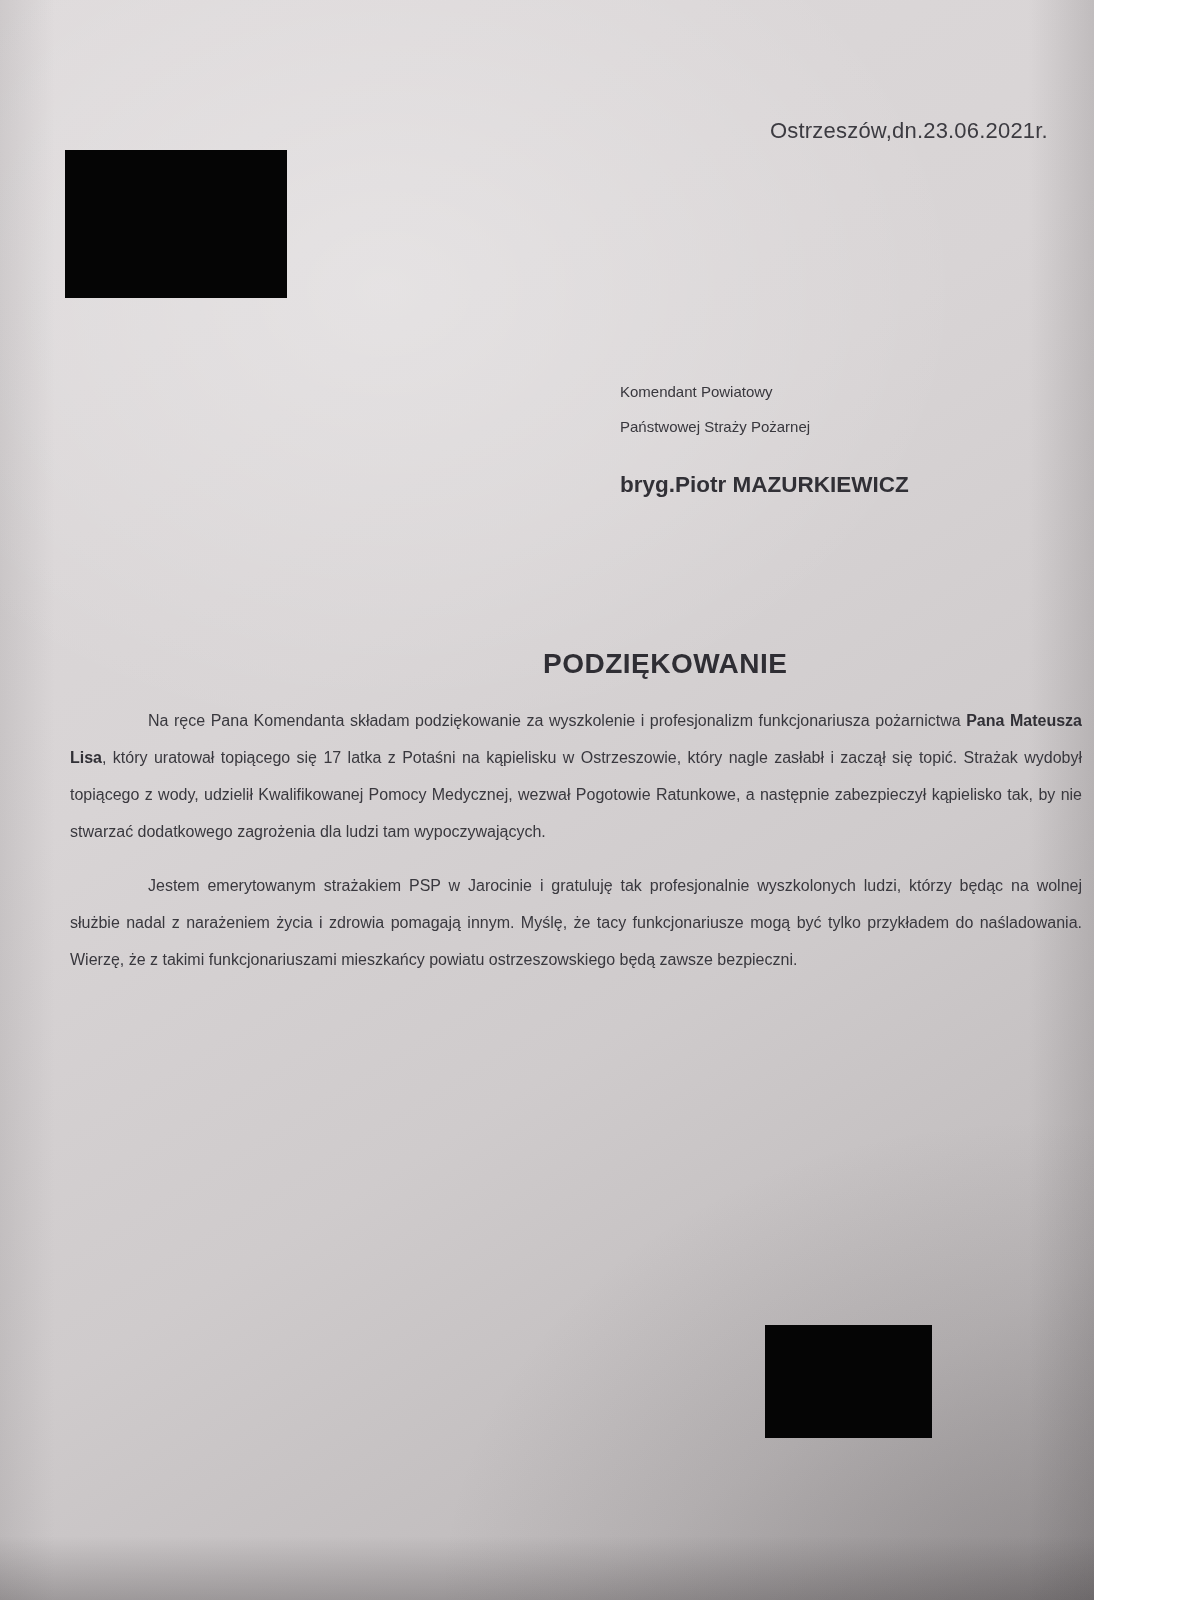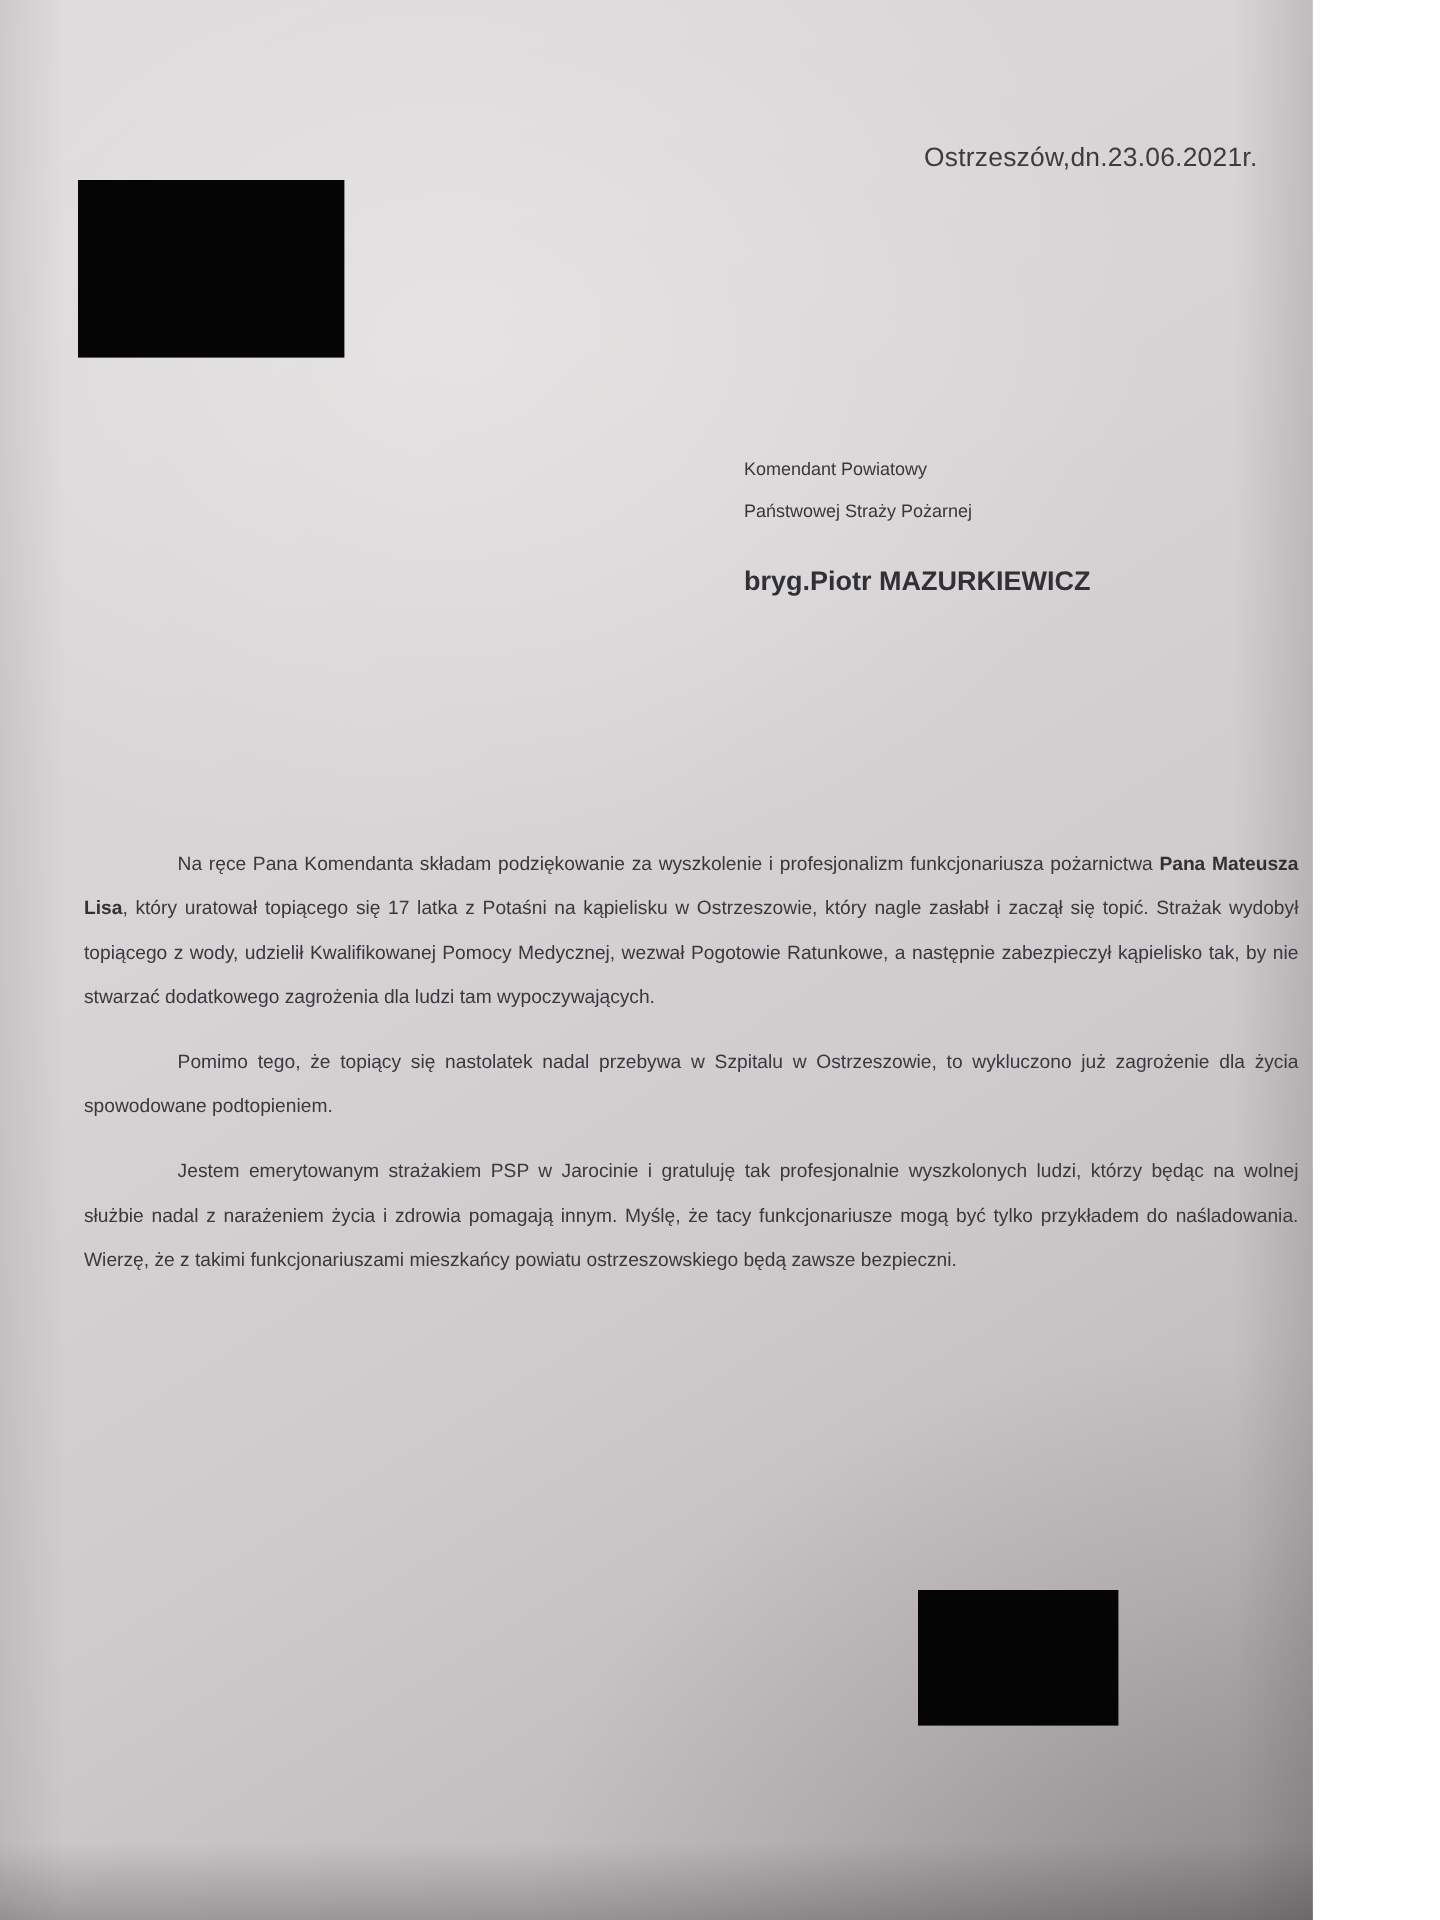--- a/index.html
+++ b/index.html
@@ -119,23 +119,23 @@
 
   <div class="redaction-top"></div>
 
   <div class="recipient">
     <div>Komendant Powiatowy</div>
     <div>Państwowej Straży Pożarnej</div>
   </div>
 
   <div class="recipient-name">bryg.Piotr MAZURKIEWICZ</div>
 
+  <div class="letter-title">PODZIĘKOWANIE</div>
 
   <div class="body-text">
     <p><span>Na ręce Pana Komendanta składam podziękowanie za wyszkolenie i profesjonalizm funkcjonariusza pożarnictwa </span><span class="bold-name">Pana Mateusza Lisa</span><span>, który uratował topiącego się 17 latka z Potaśni na kąpielisku w Ostrzeszowie, który nagle zasłabł i zaczął się topić. Strażak wydobył topiącego z wody, udzielił Kwalifikowanej Pomocy Medycznej, wezwał Pogotowie Ratunkowe, a następnie zabezpieczył kąpielisko tak,  by nie stwarzać dodatkowego zagrożenia dla ludzi tam wypoczywających.</span></p>
-    <p>Pomimo tego, że topiący się nastolatek nadal przebywa w Szpitalu w Ostrzeszowie, to wykluczono już zagrożenie dla życia spowodowane podtopieniem.</p>
     <p>Jestem emerytowanym strażakiem PSP w Jarocinie i gratuluję tak profesjonalnie wyszkolonych ludzi, którzy  będąc na wolnej służbie nadal  z narażeniem życia  i zdrowia pomagają innym.  Myślę, że tacy funkcjonariusze mogą być tylko przykładem do naśladowania. Wierzę, że z takimi funkcjonariuszami mieszkańcy powiatu ostrzeszowskiego będą zawsze bezpieczni.</p>
   </div>
 
 
   <div class="redaction-signature"></div>
 
 </div>
 
 </body></html>

